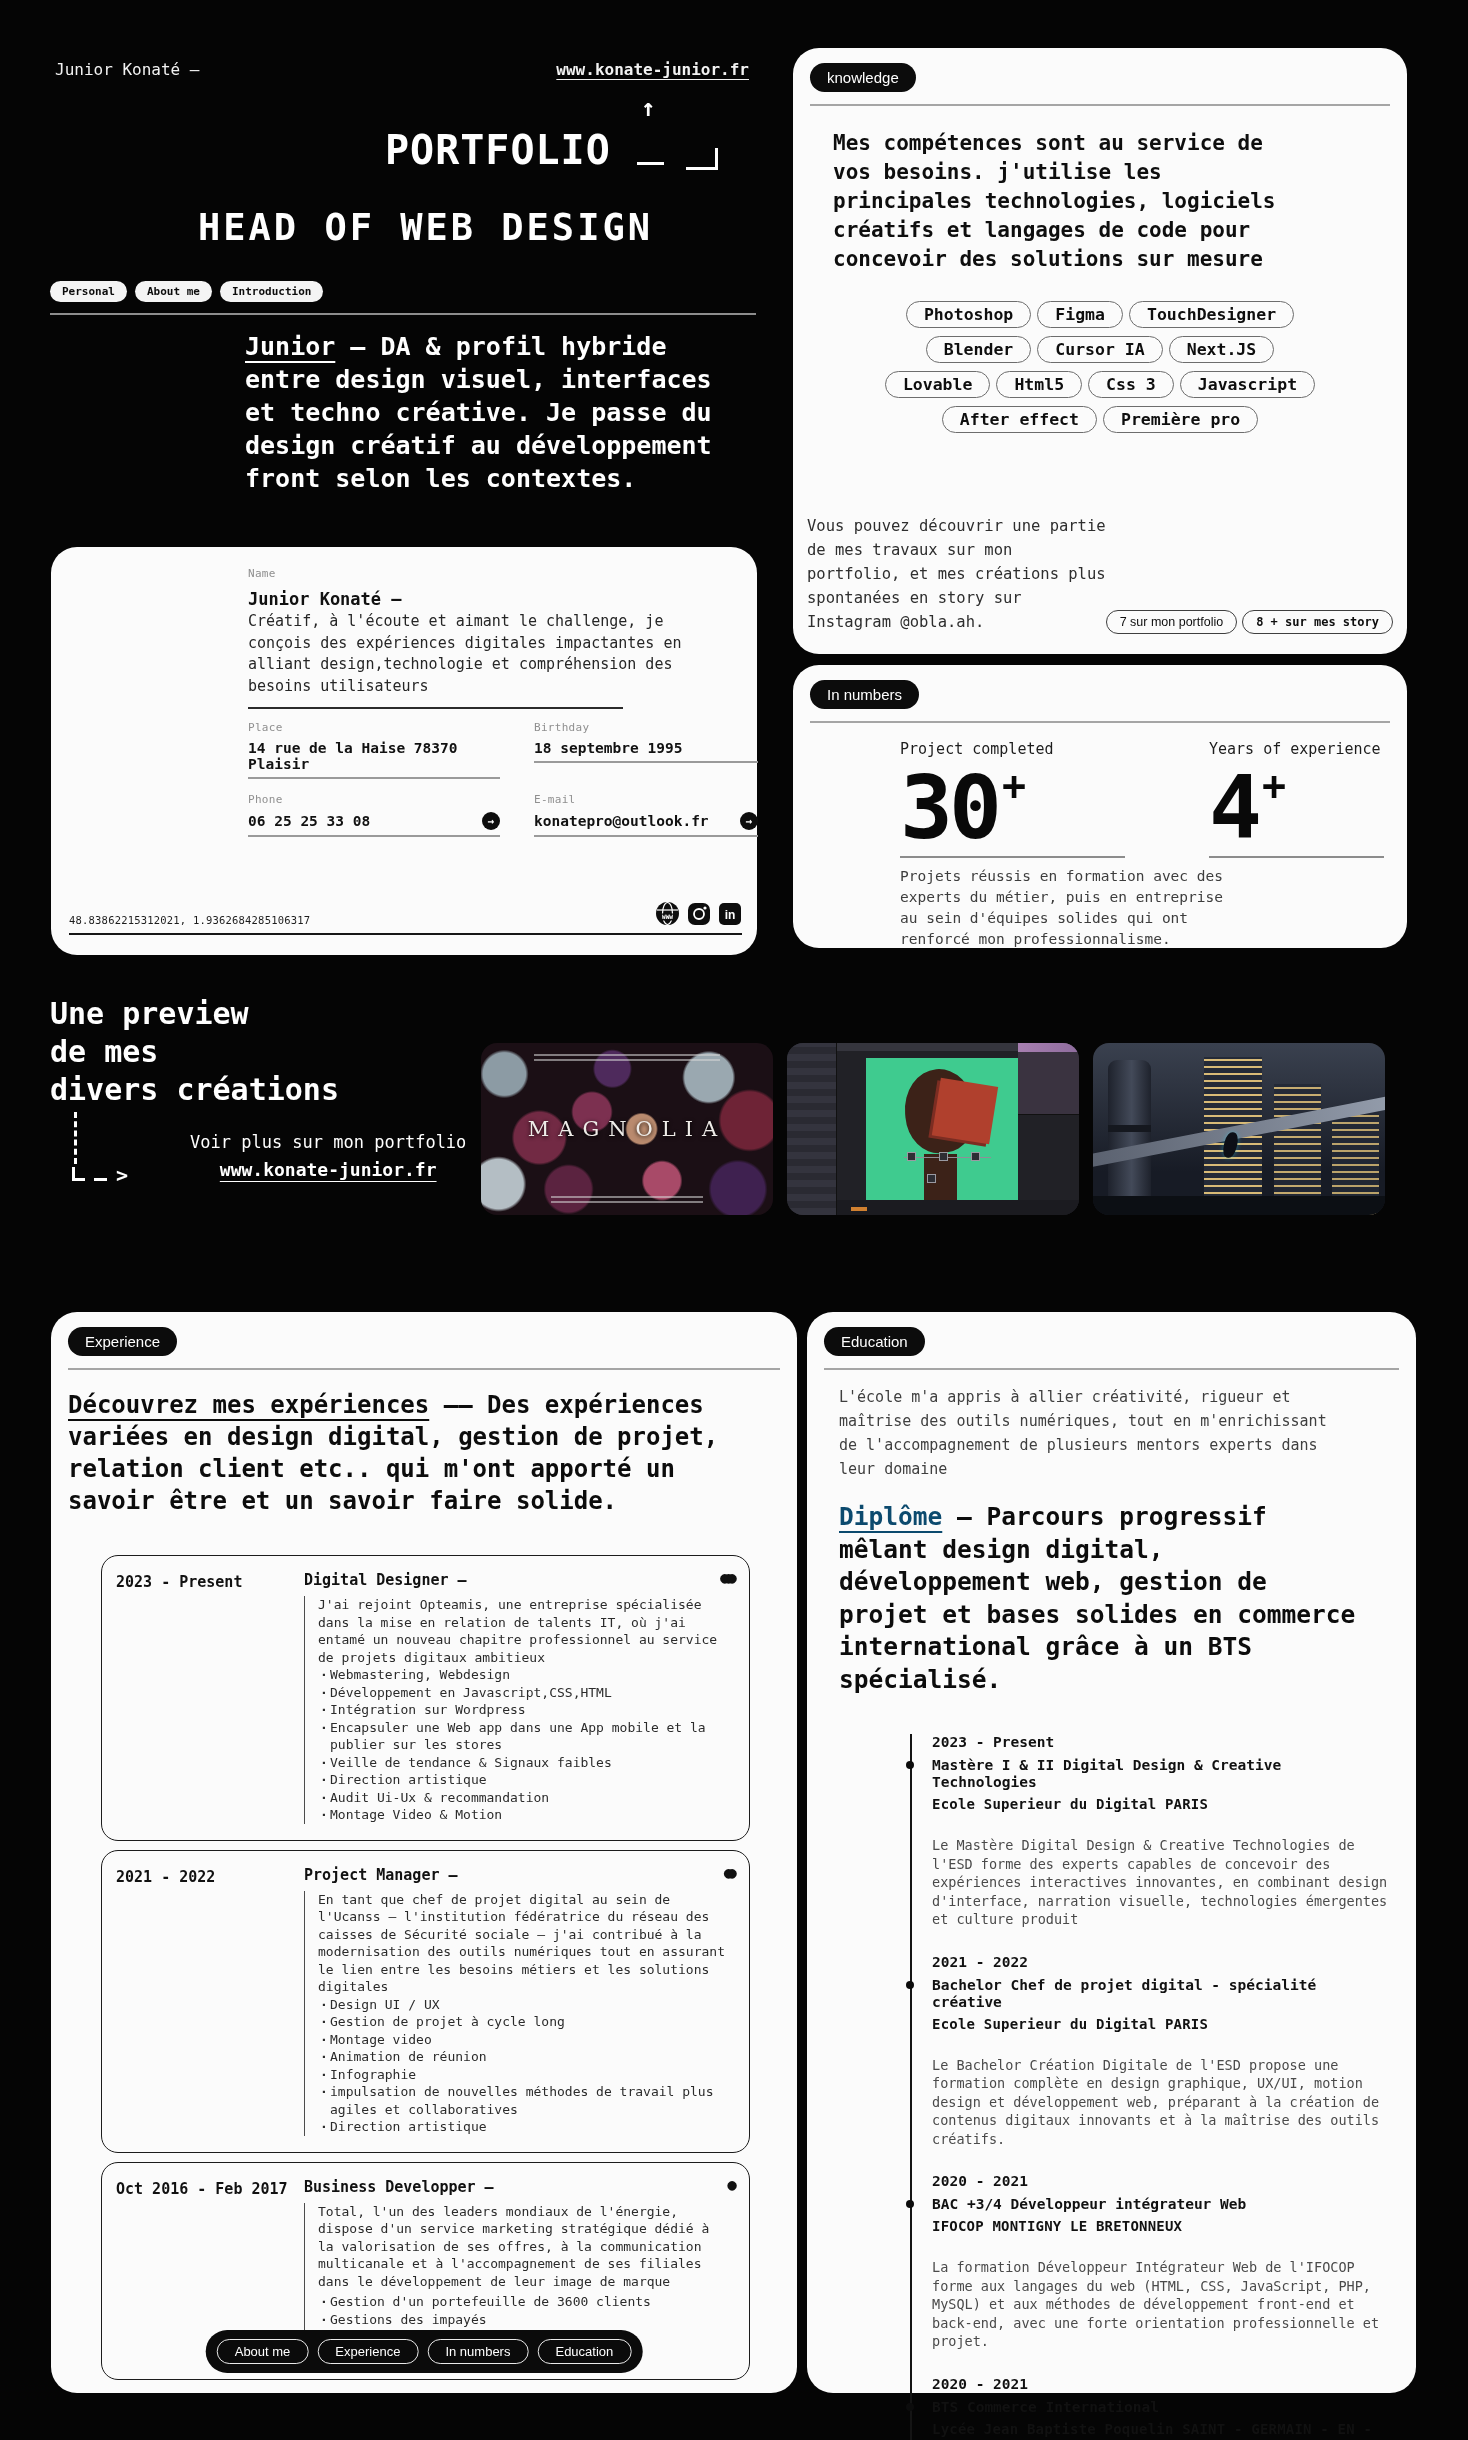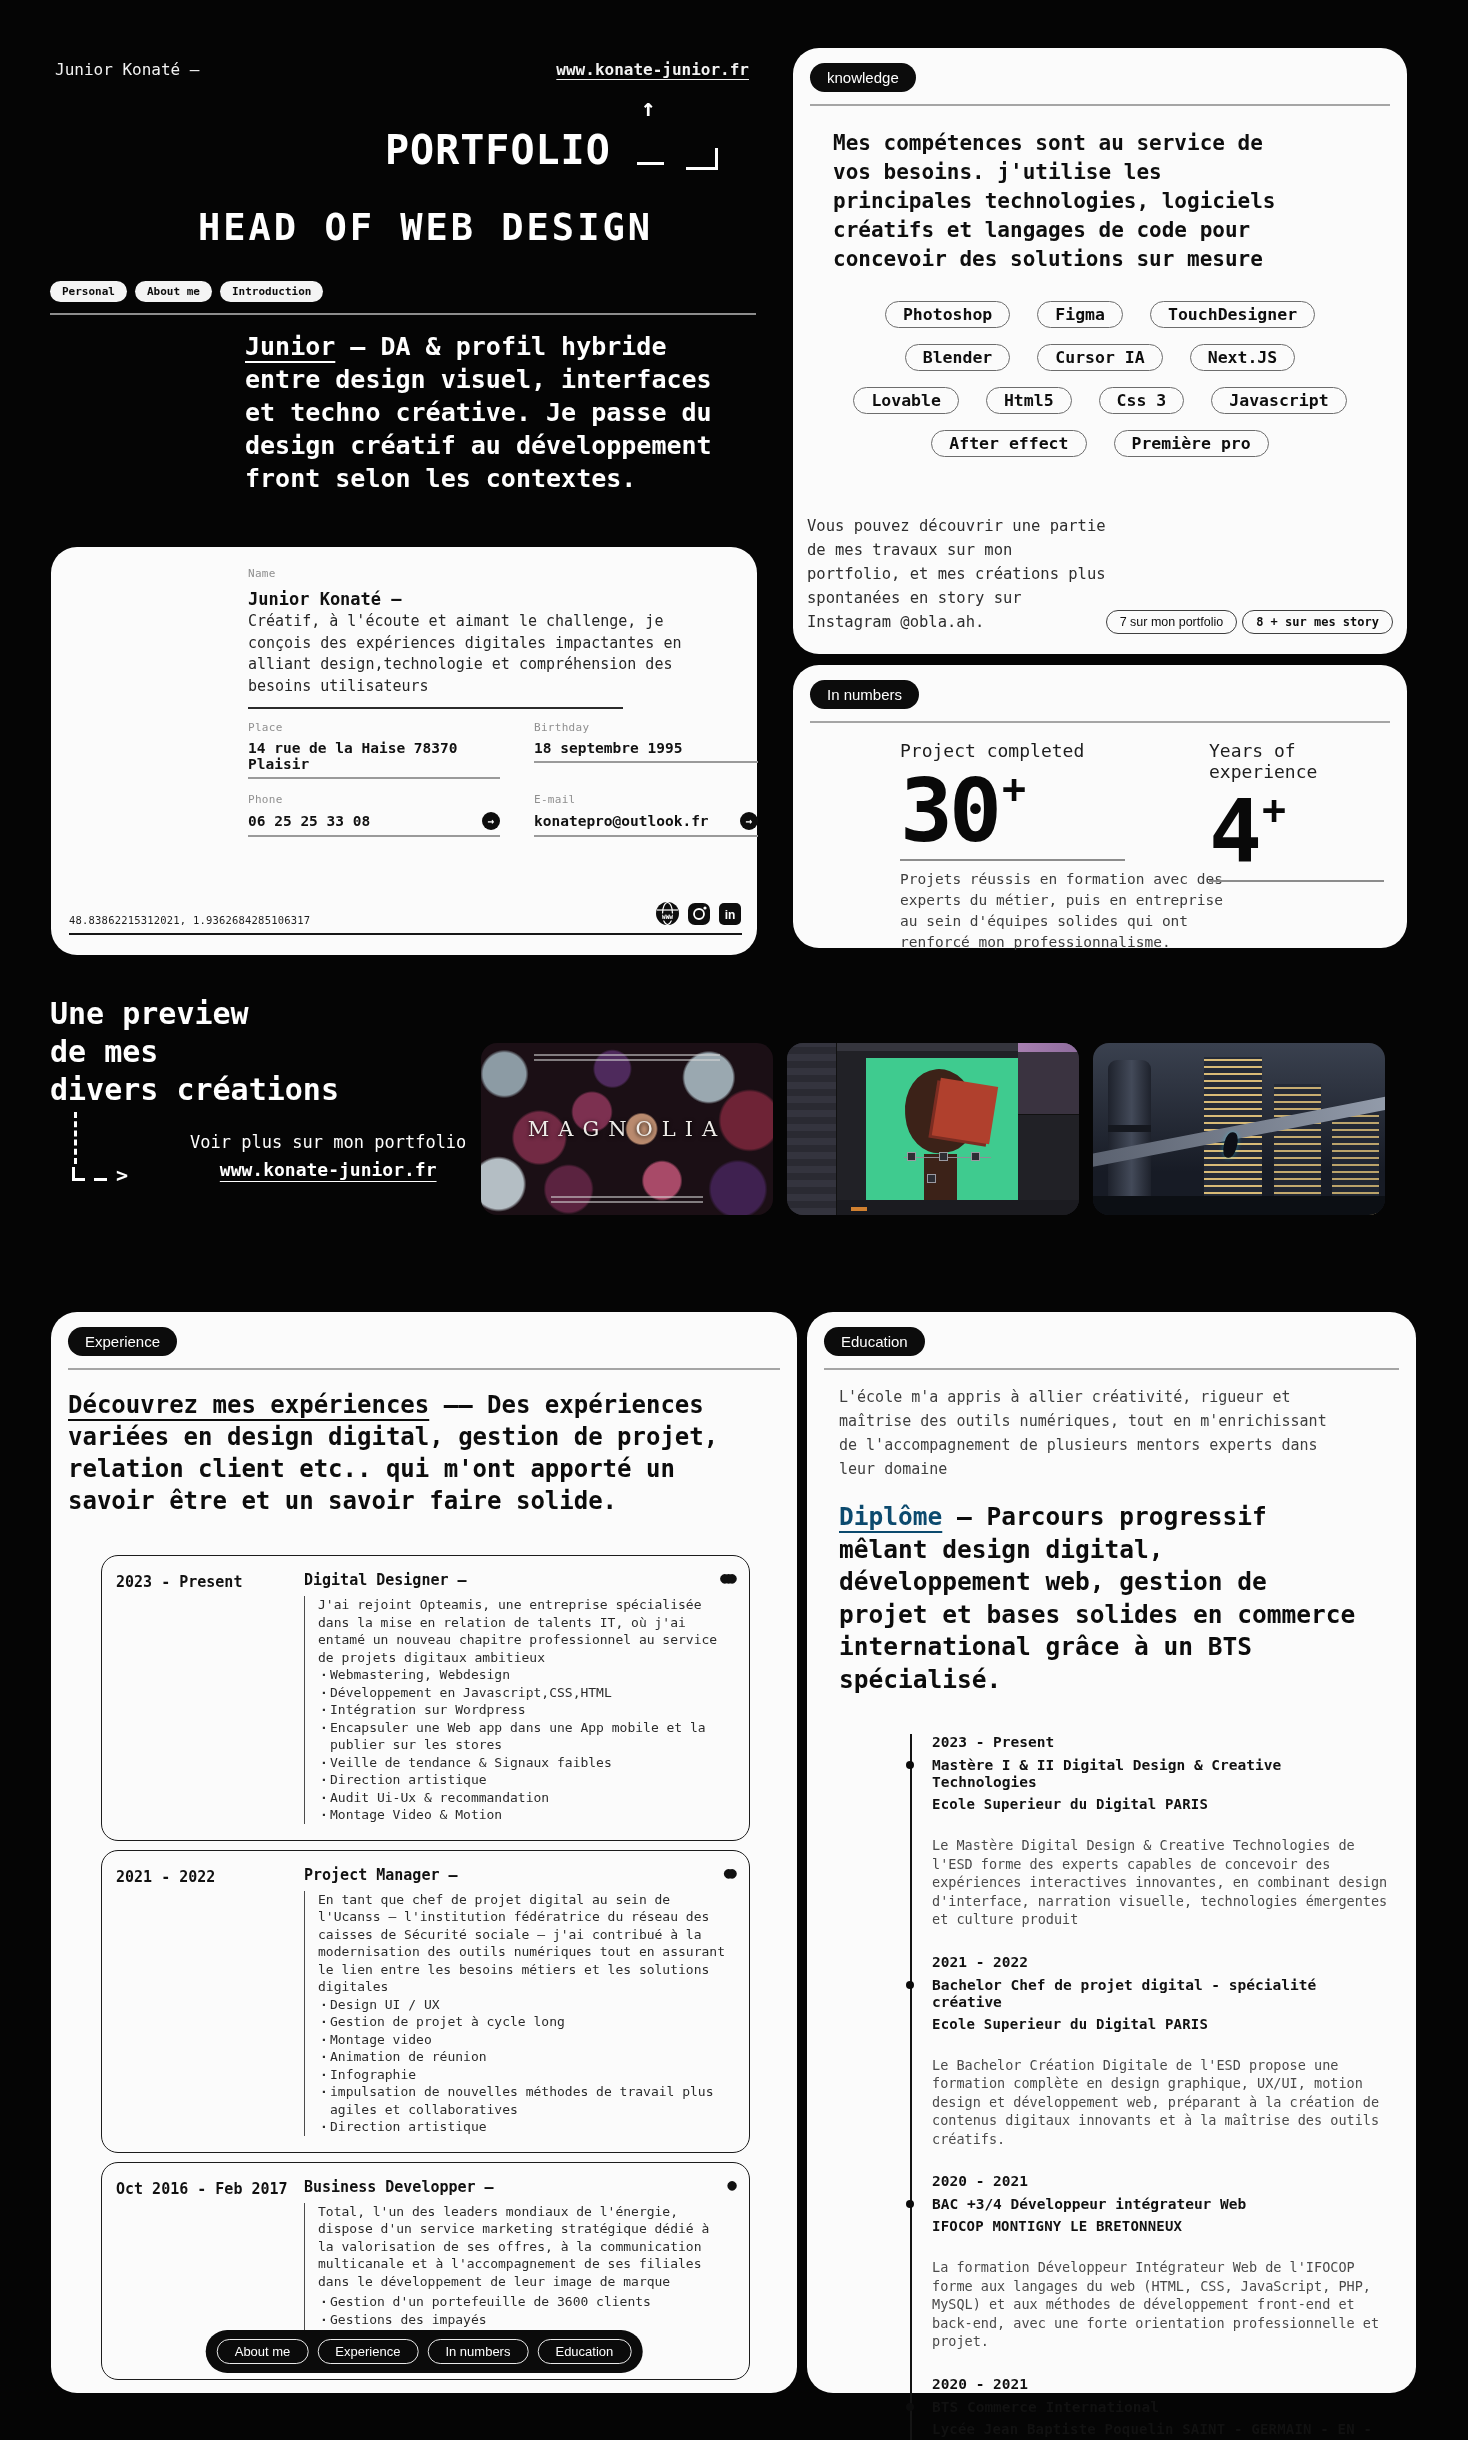--- a/index.html
+++ b/index.html
@@ -45,34 +45,34 @@
   .soc-row { display:flex; gap:7px; align-items:center; }
   .pc-line { height:2px; background:#161616; }
 
   
   .knowledge-card { left:793px; top:48px; width:614px; height:606px; }
   .card-pad { padding:15px 17px 0 17px; position:relative; height:100%; }
   .black-pill { display:inline-block; background:#0c0c0c; color:#fff; border-radius:999px; padding:6px 17px; font-size:15px; }
   .card-hr { height:2px; background:#a5a5a5; margin-top:12px; }
   .kn-text { margin:23px 0 0 23px; width:465px; font-size:21px; font-weight:bold; line-height:29px; color:#0e0e0e; }
   .chips-wrap { margin-top:27px; }
-  .chip-row { display:flex; justify-content:center; gap:27px; margin-bottom:16px; }
+  .chip-row { display:flex; justify-content:center; gap:6px; margin-bottom:8px; }
   .skill-chip { border:1.6px solid #6d6d6d; border-radius:999px; padding:3px 17px; font-size:16.5px; font-weight:bold; color:#0e0e0e; background:#fbfbfb; }
   .kn-footer { position:absolute; left:14px; right:14px; bottom:20px; display:flex; justify-content:space-between; align-items:flex-end; }
   .kn-footer-text { width:300px; font-size:15.5px; line-height:24px; color:#2e2e2e; }
   .mini-chips { display:flex; gap:5px; }
   .mini-chip { border:1.4px solid #3f3f3f; border-radius:999px; padding:4px 13px; font-size:12.5px; color:#0e0e0e; white-space:nowrap; }
   .mini-chip.monob { font-weight:bold; font-size:12px; }
 
   
   .numbers-card { left:793px; top:665px; width:614px; height:283px; }
   .stats-row { display:flex; margin-top:17px; }
   .stat1 { margin-left:90px; width:245px; }
   .stat2 { margin-left:64px; width:178px; }
-  .stat-label { font-size:18px; color:#1d1d1d; }
+  .stat-label { font-size:15px; color:#1d1d1d; }
   .stat-value { font-size:88px; font-weight:bold; line-height:.95; letter-spacing:-4px; margin-top:8px; color:#090909; }
   .stat-plus { font-size:40px; vertical-align:38px; letter-spacing:0; margin-left:4px; }
   .stat-line { height:2px; background:#8c8c8c; margin-top:6px; }
   .stat1 .stat-line { width:225px; }
   .stat2 .stat-line { width:175px; }
   .stat-desc { margin-top:8px; font-size:14.5px; line-height:21px; color:#3d3d3d; width:335px; }
 
   
   .prev-heading { left:50px; top:995px; color:#fff; font-size:30px; font-weight:bold; line-height:38px; }
   .prev-arrow { left:72px; top:1112px; }

